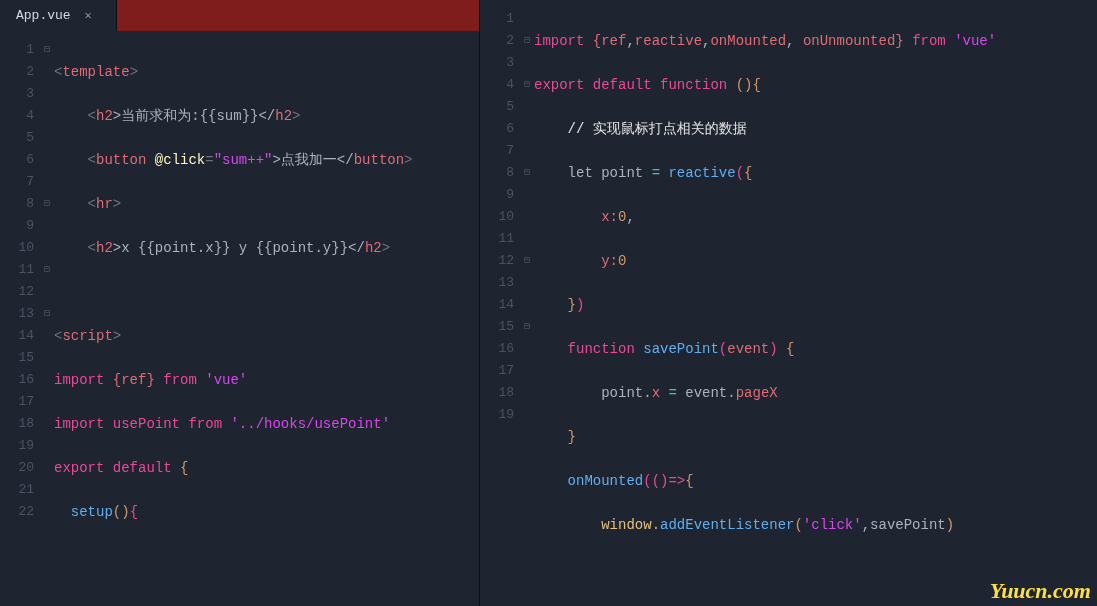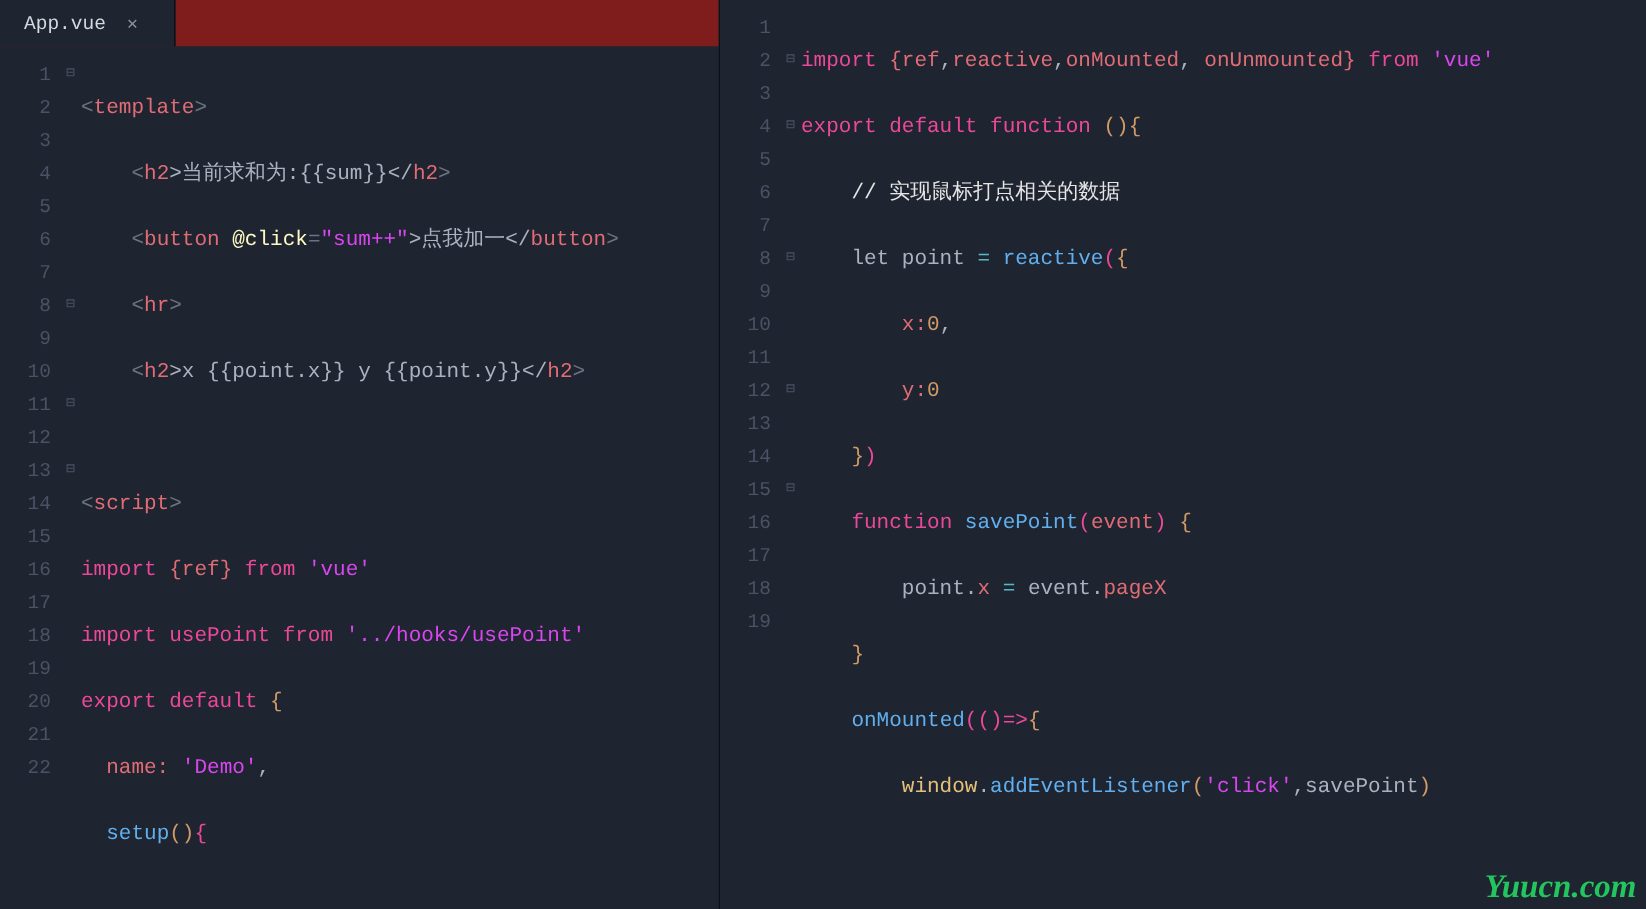--- a/index.html
+++ b/index.html
@@ -81,21 +81,21 @@
     .c-num { color: #d19a66; }
     .c-txt { color: #abb2bf; }
     .c-cmt { color: #e5e5e5; }
     .c-op { color: #56b6c2; }
     .c-brace { color: #d19a66; }
     .c-red { color: #e06c75; }
     .watermark {
       position: fixed;
       bottom: 2px;
       right: 6px;
-      color: #22c55e;
+      color: #fde047;
       font-family: serif;
       font-style: italic;
       font-size: 22px;
       font-weight: bold;
     }
   </style>
 </head>
 <body>
 
 <div class="pane pane-left">
@@ -158,21 +158,20 @@
 <div class="row"><span class="c-pun">&lt;</span><span class="c-tag">template</span><span class="c-pun">&gt;</span></div>
 <div class="row"><span class="c-pun">    &lt;</span><span class="c-tag">h2</span><span class="c-txt">&gt;当前求和为:{{sum}}&lt;/</span><span class="c-tag">h2</span><span class="c-pun">&gt;</span></div>
 <div class="row"><span class="c-pun">    &lt;</span><span class="c-tag">button</span><span class="c-attr"> @click</span><span class="c-pun">=</span><span class="c-str">"sum++"</span><span class="c-txt">&gt;点我加一&lt;/</span><span class="c-tag">button</span><span class="c-pun">&gt;</span></div>
 <div class="row"><span class="c-pun">    &lt;</span><span class="c-tag">hr</span><span class="c-pun">&gt;</span></div>
 <div class="row"><span class="c-pun">    &lt;</span><span class="c-tag">h2</span><span class="c-txt">&gt;x {{point.x}} y {{point.y}}&lt;/</span><span class="c-tag">h2</span><span class="c-pun">&gt;</span></div>
 <div class="row"></div>
 <div class="row"><span class="c-pun">&lt;</span><span class="c-tag">script</span><span class="c-pun">&gt;</span></div>
 <div class="row"><span class="c-kw">import </span><span class="c-red">{ref} </span><span class="c-kw">from </span><span class="c-str">'vue'</span></div>
 <div class="row"><span class="c-kw">import usePoint from </span><span class="c-str">'../hooks/usePoint'</span></div>
 <div class="row"><span class="c-kw">export default </span><span class="c-brace">{</span></div>
-<div class="row"><span class="c-red">  name: </span><span class="c-str">'Demo'</span><span class="c-txt">,</span></div>
 <div class="row"><span>  </span><span class="c-fn">setup</span><span class="c-brace">()</span><span class="c-kw">{</span></div>
 
 
 
 
 
 
 
 
 

